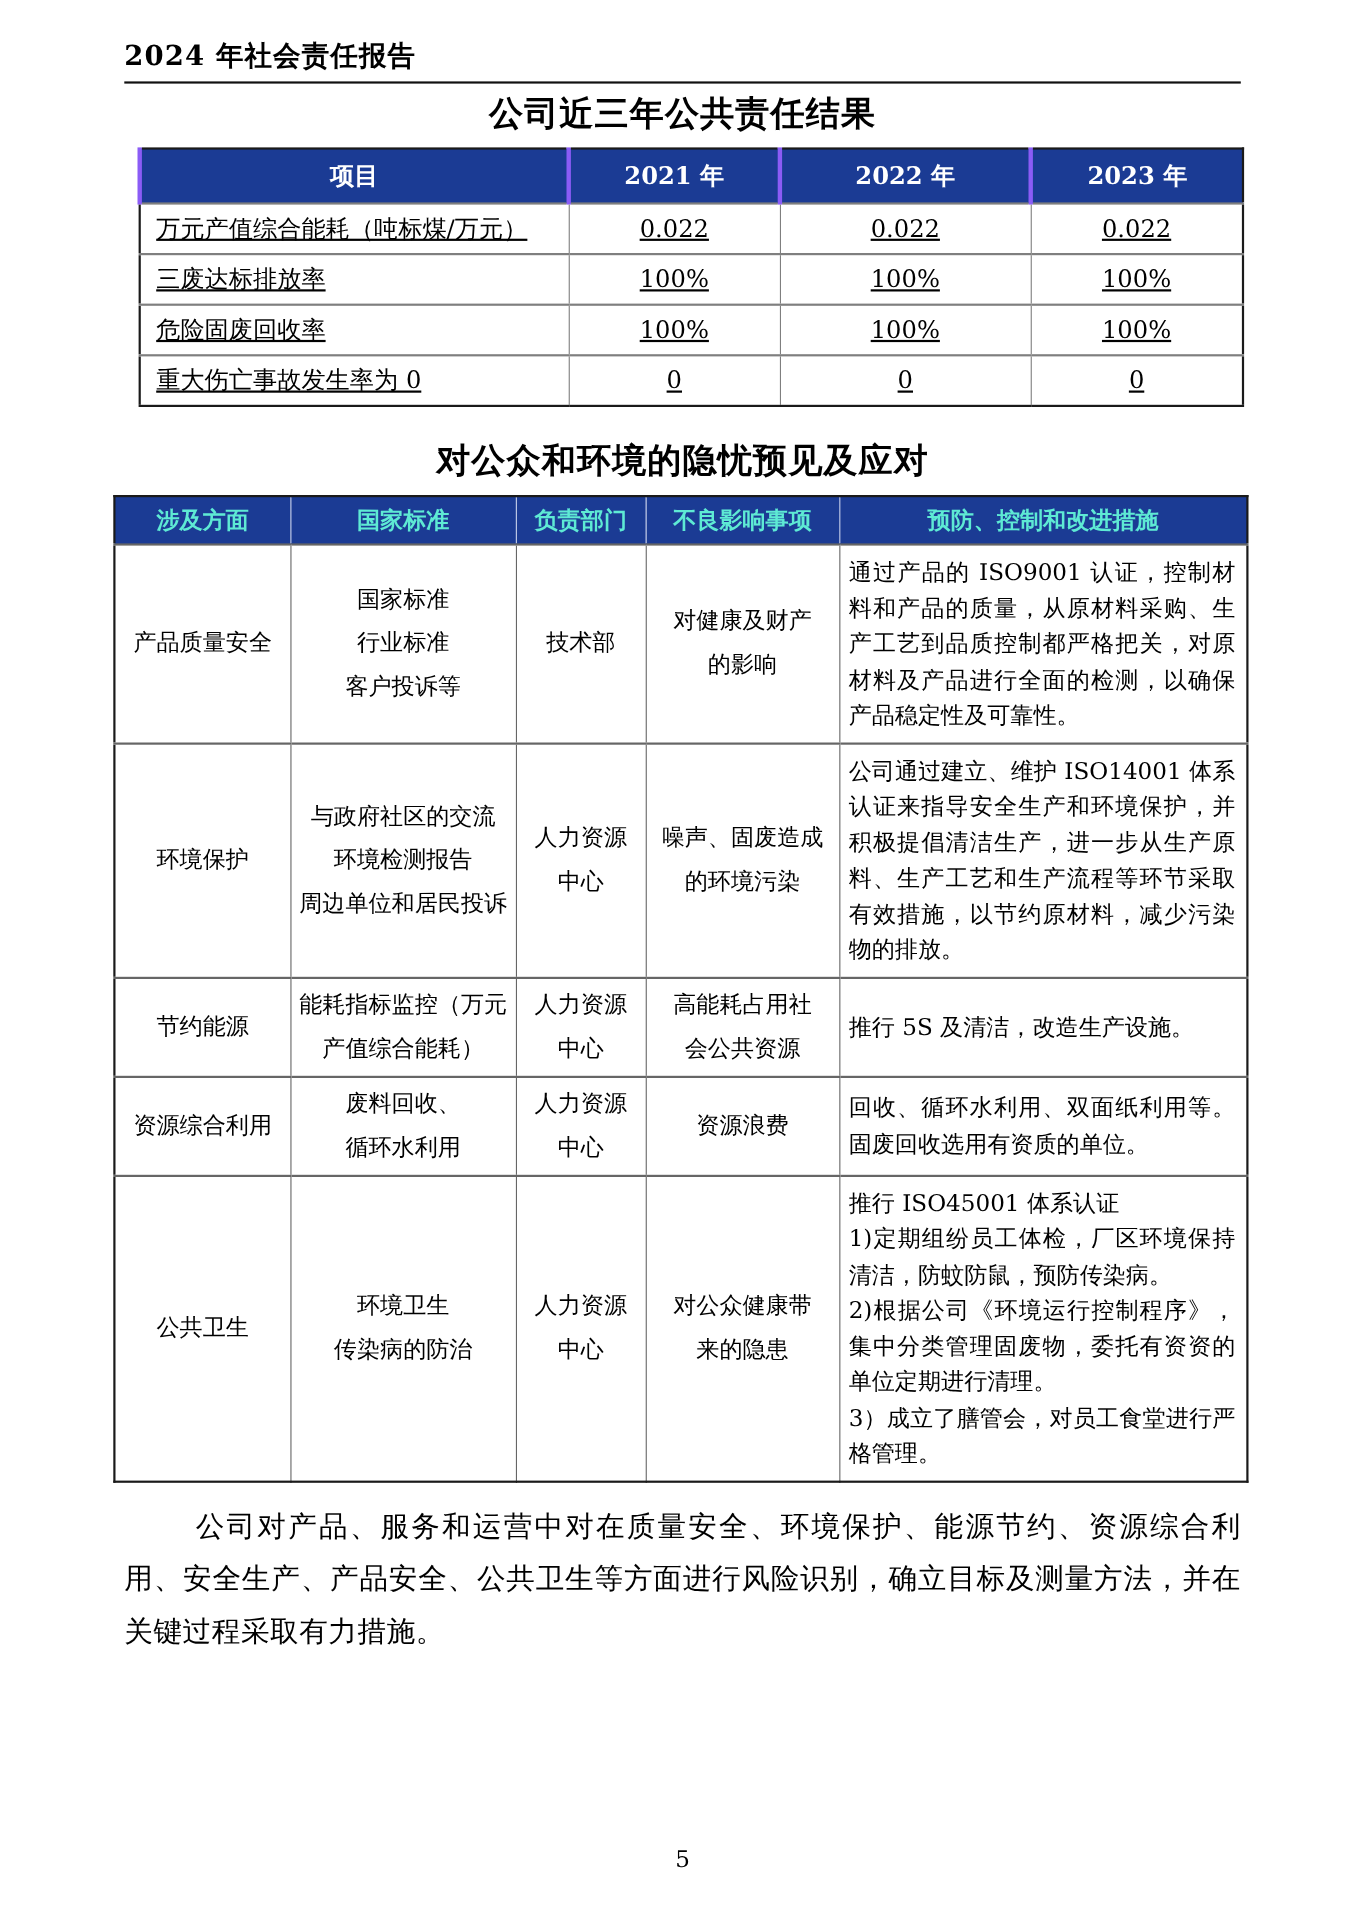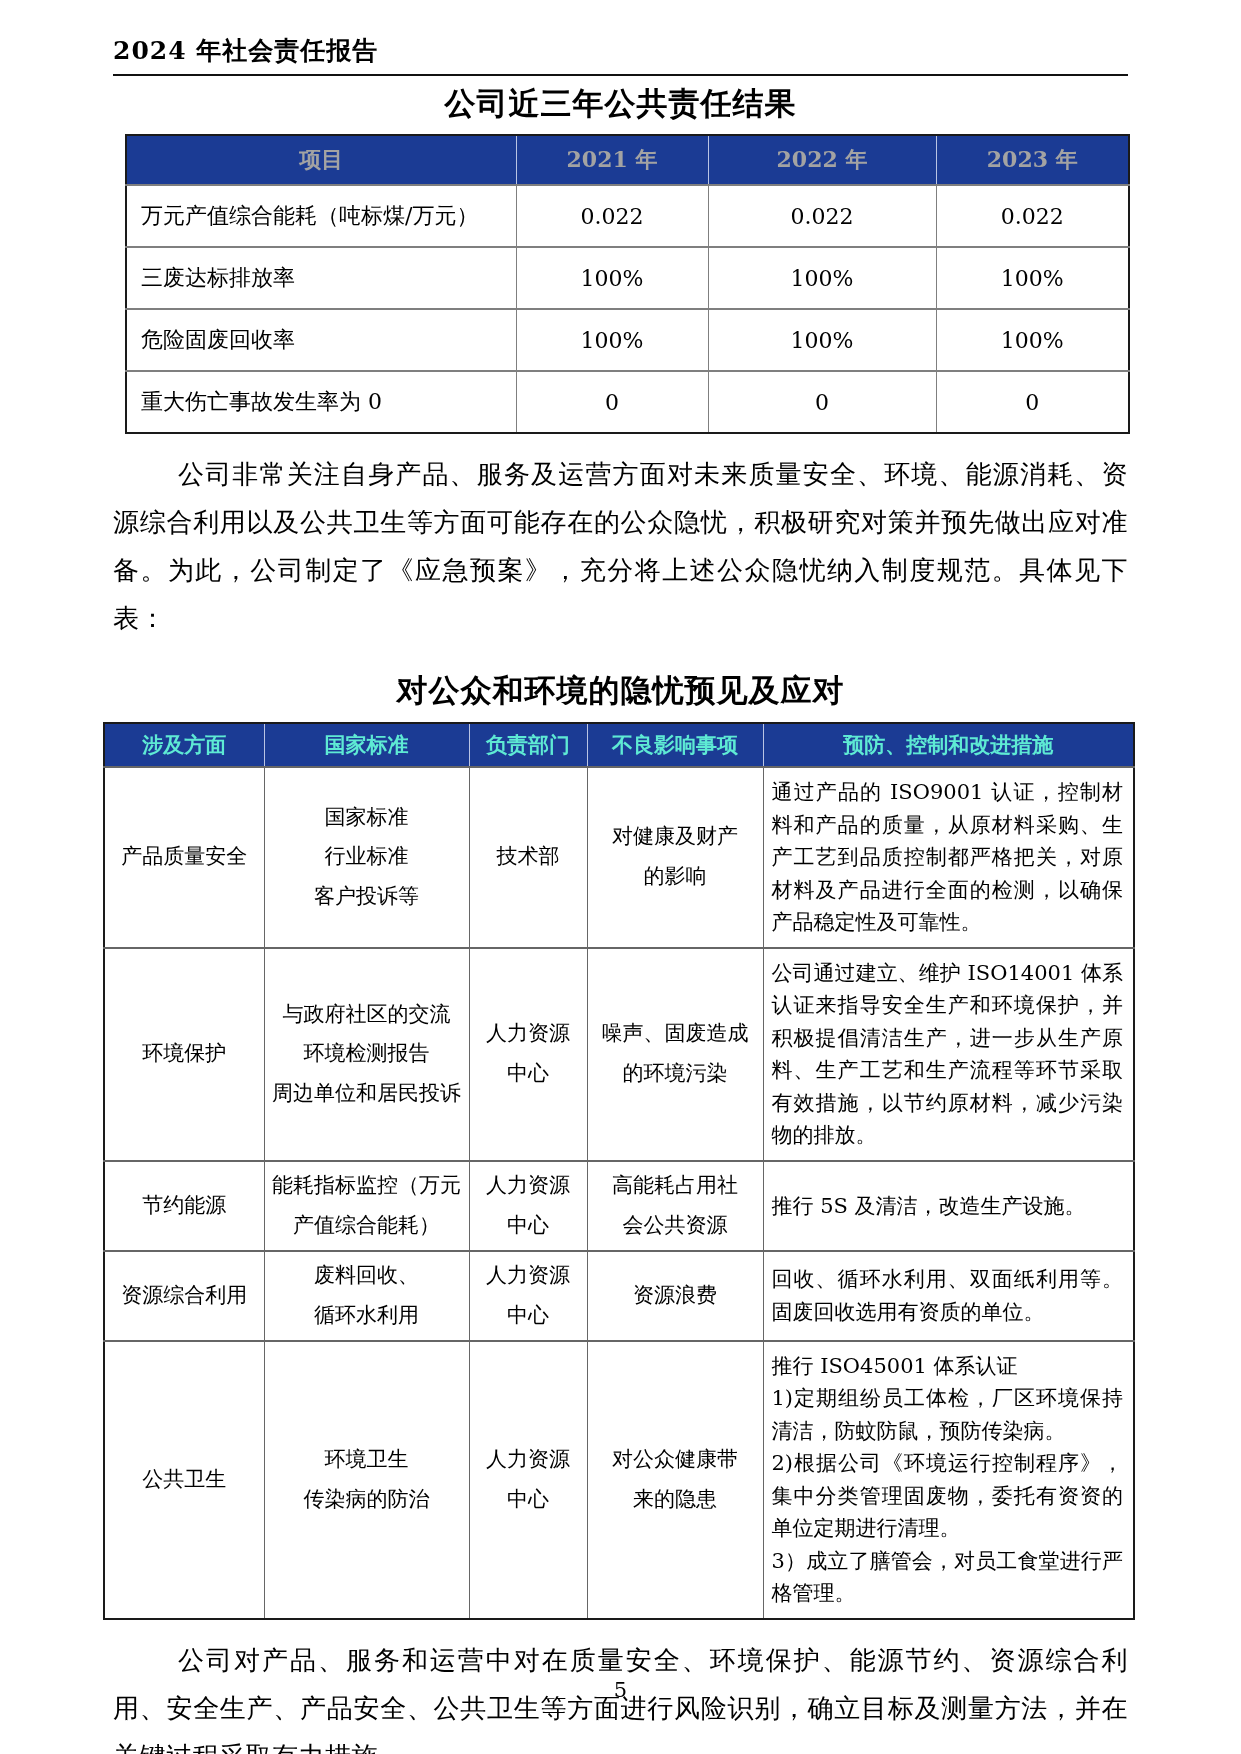--- a/index.html
+++ b/index.html
@@ -35,32 +35,33 @@
 
   
   .t1 {
     width: 1003px;
     margin-left: 12px;
     margin-top: 9px;
     font-size: 22px;
   }
   .t1 th {
     background: #1b3b94;
-    color: #a3a3a3;
+    color: #ffffff;
     font-weight: bold;
     height: 50px;
-    border-left: 1px solid #8b5cf6;
+    border-left: 4px solid #8b5cf6;
     border-right: 1px solid #b9c4e4;
     font-size: 22px;
   }
   .t1 td {
-    height: 62px;
+    height: 46px;
     text-align: center;
     border: 1px solid #7f7f7f;
     border-top-width: 2px;
+    text-decoration: underline;
   }
   .t1 td.item { text-align: left; padding-left: 14px; }
   .t1, .t1 tr:last-child td { border-bottom: 2px solid #1a1a1a; }
   .t1 { border: 2px solid #1a1a1a; }
 
   
   .body-para {
     font-size: 26px;
     line-height: 48px;
     text-align: justify;
@@ -162,21 +163,20 @@
       </tr>
       <tr>
         <td class="item">重大伤亡事故发生率为 0</td>
         <td>0</td>
         <td>0</td>
         <td>0</td>
       </tr>
     </tbody>
   </table>
 
-  <p class="body-para">公司非常关注自身产品、服务及运营方面对未来质量安全、环境、能源消耗、资源综合利用以及公共卫生等方面可能存在的公众隐忧，积极研究对策并预先做出应对准备。为此，公司制定了《应急预案》，充分将上述公众隐忧纳入制度规范。具体见下表：</p>
 
   <div class="table-title second">对公众和环境的隐忧预见及应对</div>
 
   <table class="t2">
     <colgroup>
       <col style="width:160px">
         <col style="width:205px">
         <col style="width:118px">
         <col style="width:176px">
         <col style="width:371px">

